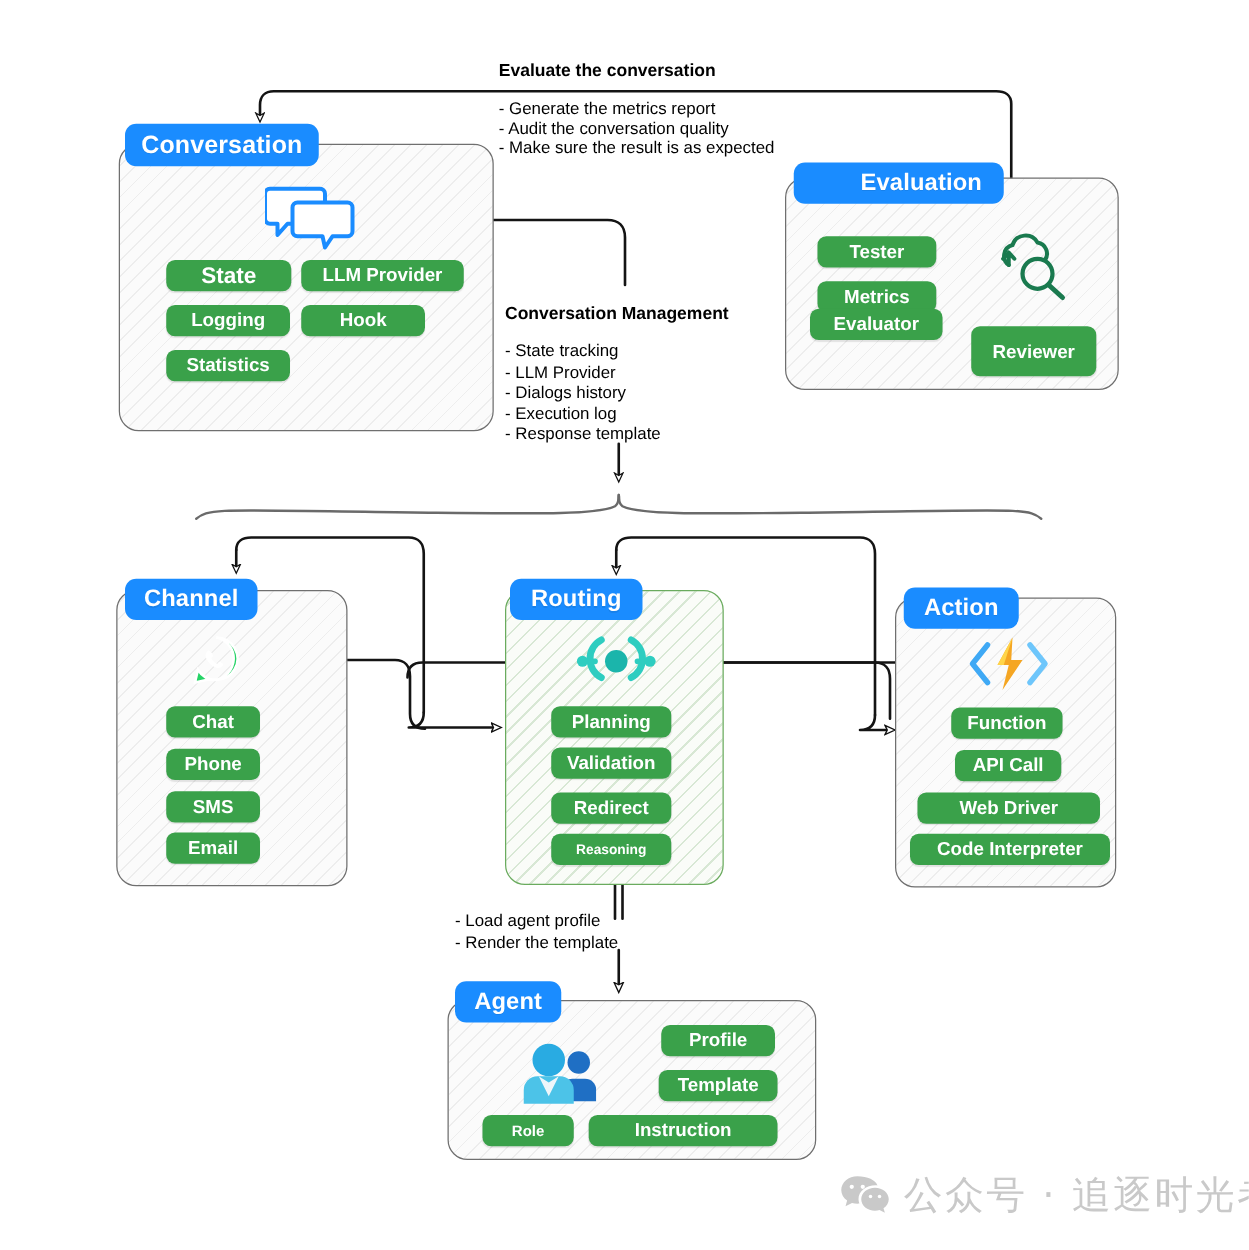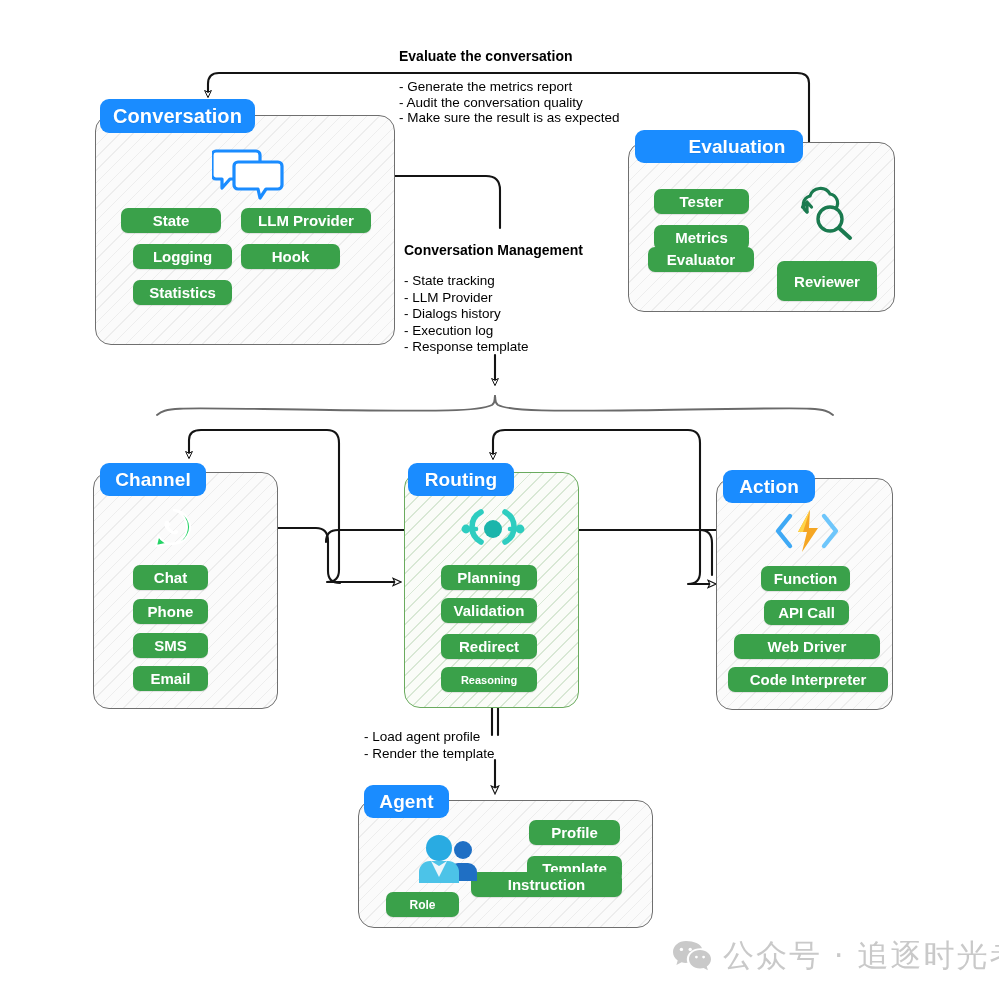--- a/index.html
+++ b/index.html
@@ -190,21 +190,21 @@
   <div class="panel" style="left:95px; top:115px; width:300px; height:230px;"></div>
   <div class="badge" style="left:100px; top:99px; width:155px; height:34px; font-size:20px;">Conversation</div>
 
   <div class="icon" style="left:212px; top:146px; width:72px; height:54px;">
     <svg viewBox="0 0 72 54" width="72" height="54">
       <path d="M4,5 h40 a4,4 0 0 1 4,4 v20 a4,4 0 0 1 -4,4 h-26 l-8,9 v-9 h-6 a4,4 0 0 1 -4,-4 v-20 a4,4 0 0 1 4,-4 z" fill="#ffffff" stroke="#1a8cff" stroke-width="3.2" stroke-linejoin="round"></path>
       <path d="M26,16 h40 a4,4 0 0 1 4,4 v19 a4,4 0 0 1 -4,4 h-12 l-6,9 -2,-9 h-20 a4,4 0 0 1 -4,-4 v-19 a4,4 0 0 1 4,-4 z" fill="#ffffff" stroke="#1a8cff" stroke-width="3.2" stroke-linejoin="round"></path>
     </svg>
   </div>
 
-  <div class="pill" style="left:121px; top:208px; width:100px; height:25px; font-size:15px;">State</div>
+  <div class="pill" style="left:133px; top:208px; width:100px; height:25px; font-size:18px;">State</div>
   <div class="pill" style="left:241px; top:208px; width:130px; height:25px; font-size:15px;">LLM Provider</div>
   <div class="pill" style="left:133px; top:244px; width:99px; height:25px; font-size:15px;">Logging</div>
   <div class="pill" style="left:241px; top:244px; width:99px; height:25px; font-size:15px;">Hook</div>
   <div class="pill" style="left:133px; top:280px; width:99px; height:25px; font-size:15px;">Statistics</div>
 
   <div class="panel" style="left:628px; top:142px; width:267px; height:170px;"></div>
   <div class="badge" style="left:635px; top:130px; width:132px; height:33px; font-size:19px;padding-left:36px;">Evaluation</div>
 
   <div class="icon" style="left:795px; top:186px; width:62px; height:56px;">
     <svg viewBox="0 0 62 56" width="62" height="56">
@@ -305,21 +305,21 @@
       <path d="M34,48 v-9 a9,9 0 0 1 9,-9 h10 a9,9 0 0 1 9,9 v9 z" fill="#1f6fc4"></path>
       <circle cx="24" cy="15" r="13" fill="#29abe2"></circle>
       <path d="M4,50 v-11 a11,11 0 0 1 11,-11 h18 a11,11 0 0 1 11,11 v11 z" fill="#4cc3e8"></path>
       <path d="M16,28 L24,44 L32,28 L24,33 z" fill="#eef6fa"></path>
     </svg>
   </div>
 
   <div class="pill" style="left:529px; top:820px; width:91px; height:25px; font-size:15px;">Profile</div>
   <div class="pill" style="left:527px; top:856px; width:95px; height:25px; font-size:15px;">Template</div>
   <div class="pill" style="left:386px; top:892px; width:73px; height:25px; font-size:12px;">Role</div>
-  <div class="pill" style="left:471px; top:872px; width:151px; height:25px; font-size:15px;">Instruction</div>
+  <div class="pill" style="left:471px; top:892px; width:151px; height:25px; font-size:15px;">Instruction</div>
 
   <div id="watermark" style="left:672px; top:935px;">
     <span style="display:block;width:40px;height:34px;">
       <svg viewBox="0 0 40 34" width="40" height="34">
         <path d="M14,2 C6.8,2 1,6.9 1,13 c0,3.4 1.8,6.4 4.7,8.4 L4.4,26 l5.2,-2.7
                  c1.4,0.4 2.9,0.6 4.4,0.6 c0.5,0 1,0 1.5,-0.1 C15,22.6 14.8,21.4 14.8,20.2
                  C14.8,14 21,9.2 28.5,9.2 c0.5,0 1,0 1.5,0.1 C28.6,5 21.9,2 14,2 z" fill="#c9c9c9"></path>
         <circle cx="9.4" cy="10.4" r="1.7" fill="#ffffff"></circle>
         <circle cx="18.2" cy="10.4" r="1.7" fill="#ffffff"></circle>
         <path d="M39,20.3 c0,-5.1 -4.9,-9.2 -11,-9.2 c-6.1,0 -11,4.1 -11,9.2

